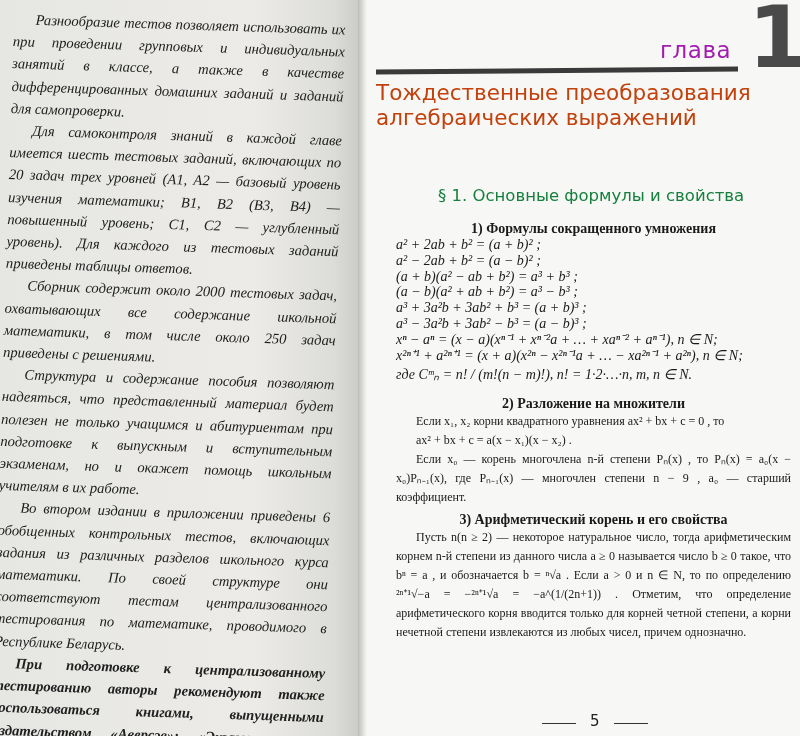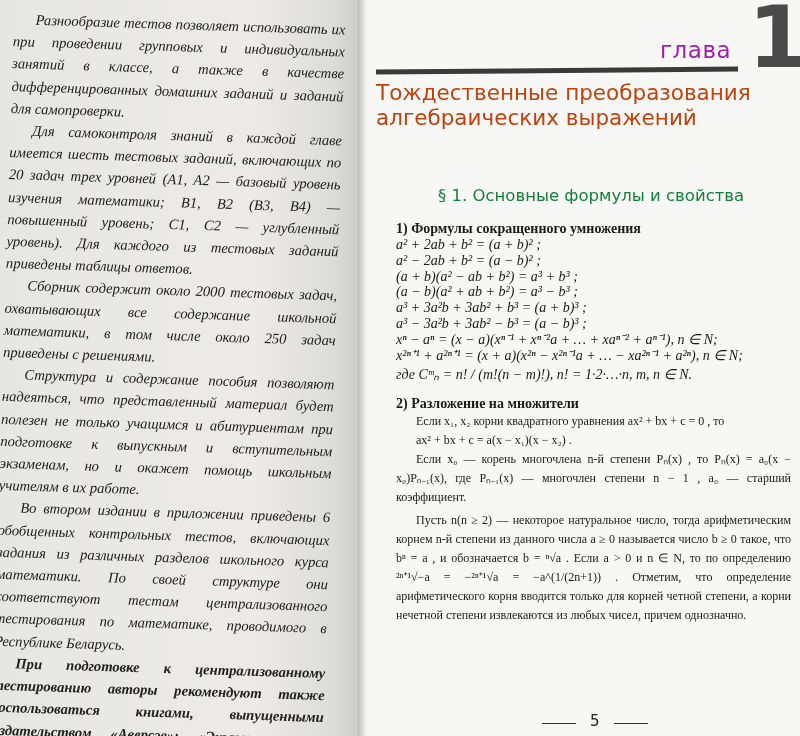--- a/index.html
+++ b/index.html
@@ -14,21 +14,21 @@
     font-style:italic;font-size:14.6px;line-height:22.2px;color:#202020;text-align:justify;transform:rotate(1.8deg);transform-origin:0 0;}
   .lp-text p{margin:0;text-indent:22px;}
   .lp-text p.bold{font-weight:bold;}
   
   .chapter-word{position:absolute;left:292px;top:37px;font-family:"DejaVu Sans",sans-serif;font-size:23px;color:#a21caf;letter-spacing:.5px;}
   .chapter-num{position:absolute;left:380px;top:-6px;font-family:"DejaVu Sans",sans-serif;font-weight:bold;font-size:86px;color:#4a4a4a;line-height:1;}
   .chapter-rule{position:absolute;left:8px;top:68px;width:362px;height:5px;background:#3a3a3a;transform:rotate(-0.5deg);}
   .chapter-title{position:absolute;left:8px;top:80px;font-family:"DejaVu Sans",sans-serif;font-size:21.5px;line-height:25px;color:#c2410c;}
   .section-title{position:absolute;left:70px;top:186px;font-family:"DejaVu Sans",sans-serif;font-size:16.5px;color:#15803d;}
   .rp-body{position:absolute;left:28px;top:220px;width:395px;font-family:"Liberation Serif",serif;font-size:14px;color:#1a1a1a;}
-  .sub-h{font-weight:bold;font-size:14px;margin:0;line-height:17px;}
+  .sub-h{font-weight:bold;font-size:14px;margin:0;line-height:17px;text-align:center;}
   .formula{font-style:italic;font-family:"Liberation Serif",serif;font-size:14px;line-height:15.8px;margin:0;white-space:nowrap;}
   .para{margin:0;line-height:19px;text-align:justify;font-size:12px;}
   .para.ind{text-indent:20px;}
   .page-number{position:absolute;left:160px;top:712px;font-family:"DejaVu Sans",sans-serif;font-size:15px;color:#222;}
   .page-number::before,.page-number::after{content:"";display:inline-block;width:34px;height:1.4px;background:#333;vertical-align:2px;margin:0 14px;}
   .gap6{height:6px;}
   .gap4{height:4px;}
 </style>
 </head>
 <body>
@@ -67,20 +67,21 @@
     <p class="formula">xⁿ − aⁿ = (x − a)(xⁿ⁻¹ + xⁿ⁻²a + … + xaⁿ⁻² + aⁿ⁻¹),    n ∈ N;</p>
     <p class="formula">x²ⁿ⁺¹ + a²ⁿ⁺¹ = (x + a)(x²ⁿ − x²ⁿ⁻¹a + … − xa²ⁿ⁻¹ + a²ⁿ),    n ∈ N;</p>
     <div class="gap4"></div>
     <p class="formula">где Cᵐₙ = n! / (m!(n − m)!),    n! = 1·2·…·n,    m, n ∈ N.</p>
     <div class="gap6"></div>
     <div class="gap6"></div>
 
     <p class="sub-h">2) Разложение на множители</p>
     <p class="para ind">Если x₁, x₂ корни квадратного уравнения ax² + bx + c = 0 , то</p>
     <p class="para ind">ax² + bx + c = a(x − x₁)(x − x₂) .</p>
-    <p class="para ind">Если x₀ — корень многочлена n-й степени Pₙ(x) , то Pₙ(x) = a₀(x − x₀)Pₙ₋₁(x), где Pₙ₋₁(x) — многочлен степени n − 1 , a₀ — старший коэффициент.</p>
+    <p class="para ind">Если x₀ — корень многочлена n-й степени Pₙ(x) , то Pₙ(x) = a₀(x − x₀)Pₙ₋₁(x), где Pₙ₋₁(x) — многочлен степени n − 9 , a₀ — старший коэффициент.</p>
     <div class="gap4"></div>
 
+    <p class="sub-h">3) Арифметический корень и его свойства</p>
     <p class="para ind">Пусть n(n ≥ 2) — некоторое натуральное число, тогда арифметическим корнем n-й степени из данного числа a ≥ 0 называется число b ≥ 0 такое, что bⁿ = a , и обозначается b = ⁿ√a . Если a &gt; 0 и n ∈ N, то по определению ²ⁿ⁺¹√−a = −²ⁿ⁺¹√a = −a^(1/(2n+1)) . Отметим, что определение арифметического корня вводится только для корней четной степени, а корни нечетной степени извлекаются из любых чисел, причем однозначно.</p>
   </div>
 
   <div class="page-number">5</div>
 </div>
 
 </body></html>

